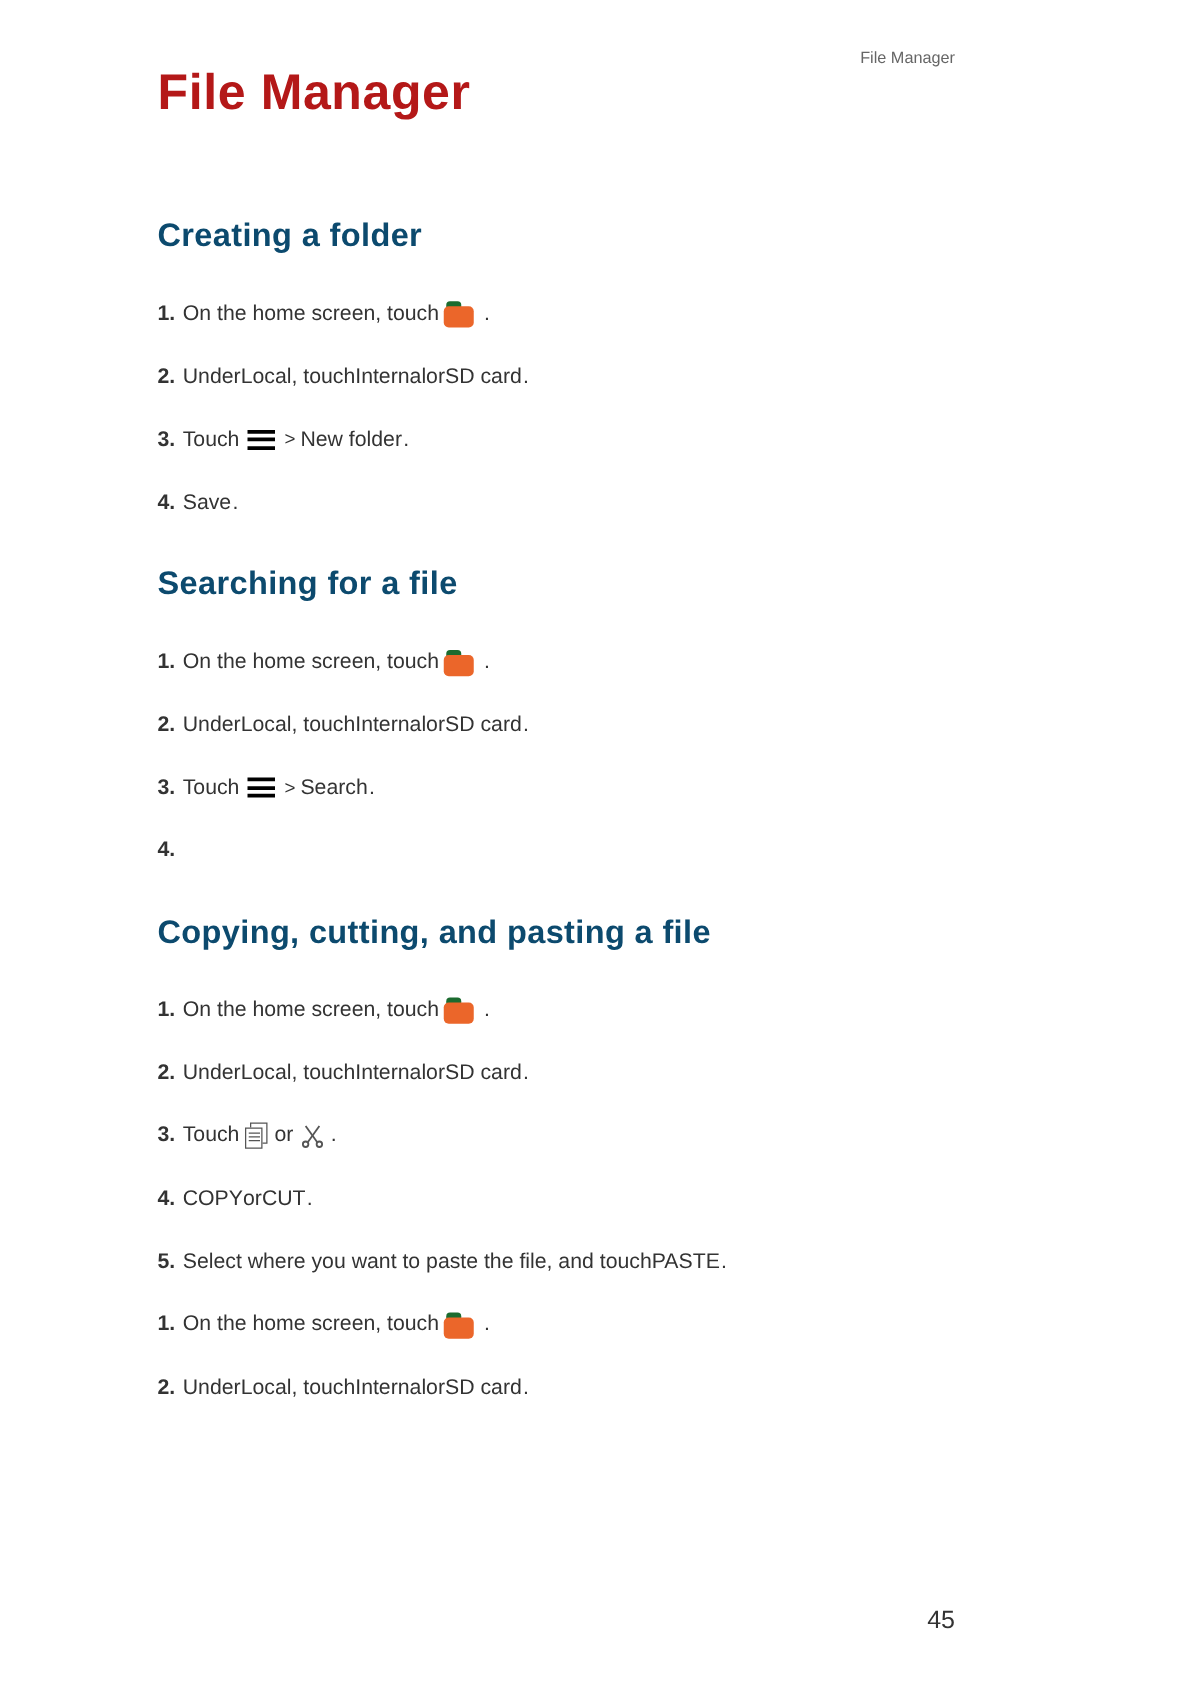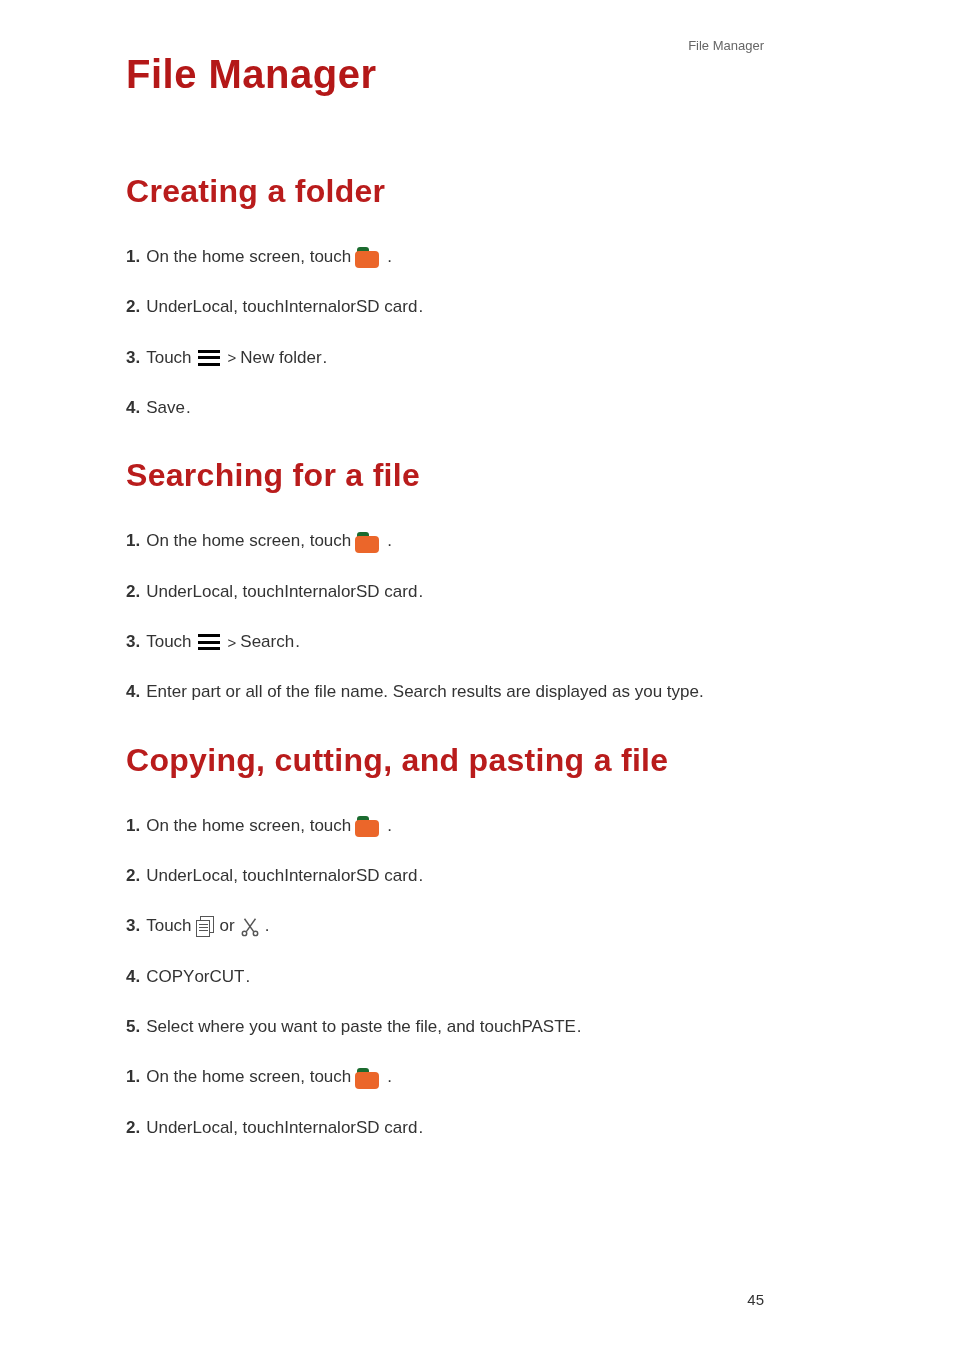--- a/index.html
+++ b/index.html
@@ -1,25 +1,25 @@
 <!DOCTYPE html>
 <html><head>
 <meta charset="utf-8">
 <style>
   * { box-sizing: border-box; margin: 0; padding: 0; }
   html, body { width: 954px; height: 1352px; background: #ffffff; font-family: "Segoe UI", "Helvetica Neue", Arial, sans-serif; color: #333; }
   .page { position: relative; width: 854px; height: 1352px; padding: 16px 86px 0 126px; }
   .running-header { position: absolute; top: 38px; right: 90px; font-size: 13px; color: #666; }
   .page-title { font-size: 40px; font-weight: 700; color: #b41818; margin-top: 36px; margin-bottom: 76px; letter-spacing: 0.5px; }
-  .section-heading { font-size: 32px; font-weight: 700; color: #b91c1c; margin-bottom: 34px; margin-top: 36px; letter-spacing: 0.3px; }
+  .section-heading { font-size: 26px; font-weight: 700; color: #0c4a6e; margin-bottom: 34px; margin-top: 36px; letter-spacing: 0.3px; }
   ol.steps { list-style: none; padding: 0; margin: 0 0 14px 0; }
   ol.steps > li { font-size: 17px; color: #333; margin-bottom: 24px; line-height: 1.55; display: flex; align-items: center; flex-wrap: wrap; }
   ol.steps > li .num { font-weight: 700; margin-right: 6px; }
   .strong { font-weight: 400; }
-  .page-number { position: absolute; bottom: 44px; right: 90px; font-size: 15px; color: #333; margin-left: 20px; }
+  .page-number { position: absolute; bottom: 44px; right: 90px; font-size: 20px; color: #333; margin-left: 20px; }
 
   
   .folder-icon { display: inline-block; width: 26px; height: 24px; position: relative; margin: 0 6px 0 4px; vertical-align: middle; }
   .folder-icon::before { content: ""; position: absolute; top: 2px; left: 2px; width: 12px; height: 6px; background: #1b6b2f; border-radius: 3px 3px 0 0; }
   .folder-icon::after { content: ""; position: absolute; top: 6px; left: 0; width: 24px; height: 17px; background: #eb662a; border-radius: 4px; }
 
   .menu-icon { display: inline-block; width: 22px; height: 16px; position: relative; margin: 0 6px; vertical-align: middle; }
   .menu-icon::before, .menu-icon::after, .menu-icon span {
     content: ""; position: absolute; left: 0; width: 22px; height: 3px; background: #000;
   }
@@ -106,21 +106,20 @@
       <span>Touch</span>
       <span class="menu-icon">
           <span></span>
         </span>
       <span class="gt">&gt;</span>
       <span class="strong">Search</span>
       <span class="period">.</span>
     </li>
     <li>
       <span class="num">4.</span>
-      <span>Enter part or all of the file name. Search results are displayed as you type.</span>
     </li>
   </ol>
 
   <h2 class="section-heading">Copying, cutting, and pasting a file</h2>
   <ol class="steps">
     <li>
       <span class="num">1.</span>
       <span>On the home screen, touch</span>
       <span class="folder-icon"></span>
       <span>.</span>

